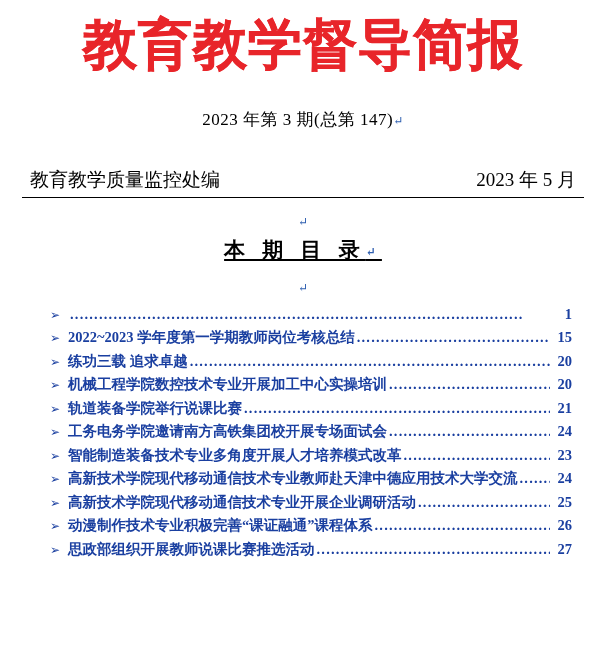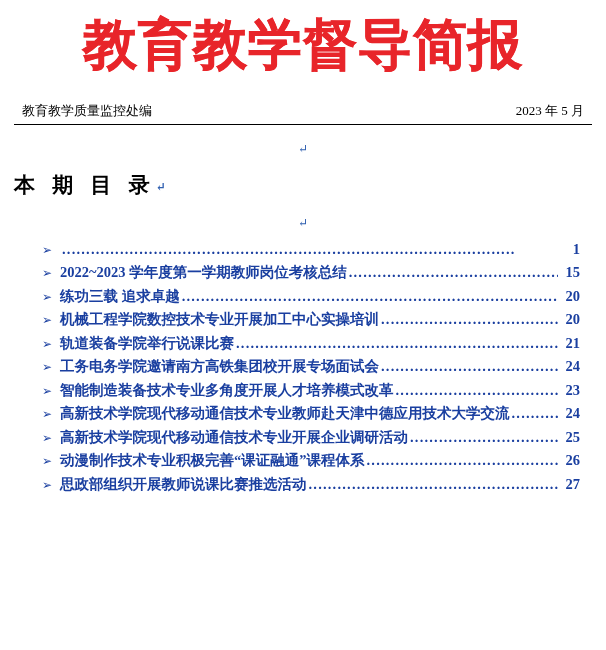--- a/index.html
+++ b/index.html
@@ -12,21 +12,21 @@
     background: #ffffff;
     font-family: "Liberation Serif", "DejaVu Serif", serif;
     color: #000000;
     overflow: hidden;
   }
   .page {
     position: relative;
     width: 606px;
     height: 650px;
     box-sizing: border-box;
-    padding: 0 14px;
+    padding: 0 22px;
   }
   .masthead {
     text-align: center;
     padding-top: 14px;
     white-space: nowrap;
   }
   .masthead-title {
     display: inline-block;
     font-family: "DejaVu Serif", "Liberation Serif", serif;
     font-weight: bold;
@@ -44,40 +44,41 @@
   }
   .pilcrow {
     color: #2f5fb0;
     font-size: 12px;
     vertical-align: middle;
   }
   .meta-row {
     display: flex;
     justify-content: space-between;
     align-items: flex-end;
-    margin-top: 28px;
+    margin-top: 36px;
     padding: 0 8px 4px 8px;
-    font-size: 13px;
+    font-size: 19px;
     border-bottom: 1.5px solid #000;
     gap: 16px;
   }
   .meta-left, .meta-right {
     white-space: nowrap;
   }
   .blank-mark {
     text-align: center;
     margin-top: 14px;
     height: 14px;
   }
   .toc-title {
-    text-align: left;
-    margin-top: 18px;
+    text-align: center;
+    margin-top: 10px;
     font-size: 21px;
     font-weight: bold;
     letter-spacing: 6px;
+    text-decoration: underline;
   }
   .toc-gap {
     text-align: center;
     margin-top: 14px;
     height: 14px;
   }
   .toc-list {
     margin-top: 10px;
     padding: 0 12px 0 28px;
   }
@@ -119,20 +120,23 @@
 </style>
 </head>
 <body>
 
 <div class="page">
 
   <div class="masthead">
     <div class="masthead-title">教育教学督导简报</div>
   </div>
 
+  <div class="issue-line">
+    <span>2023 年第 3 期(总第 147)</span><span class="pilcrow">↵</span>
+  </div>
 
   <div class="meta-row">
     <span class="meta-left">教育教学质量监控处编</span>
     <span class="meta-right">2023 年 5 月</span>
   </div>
 
   <div class="blank-mark">
     <span class="pilcrow">↵</span>
   </div>
 

